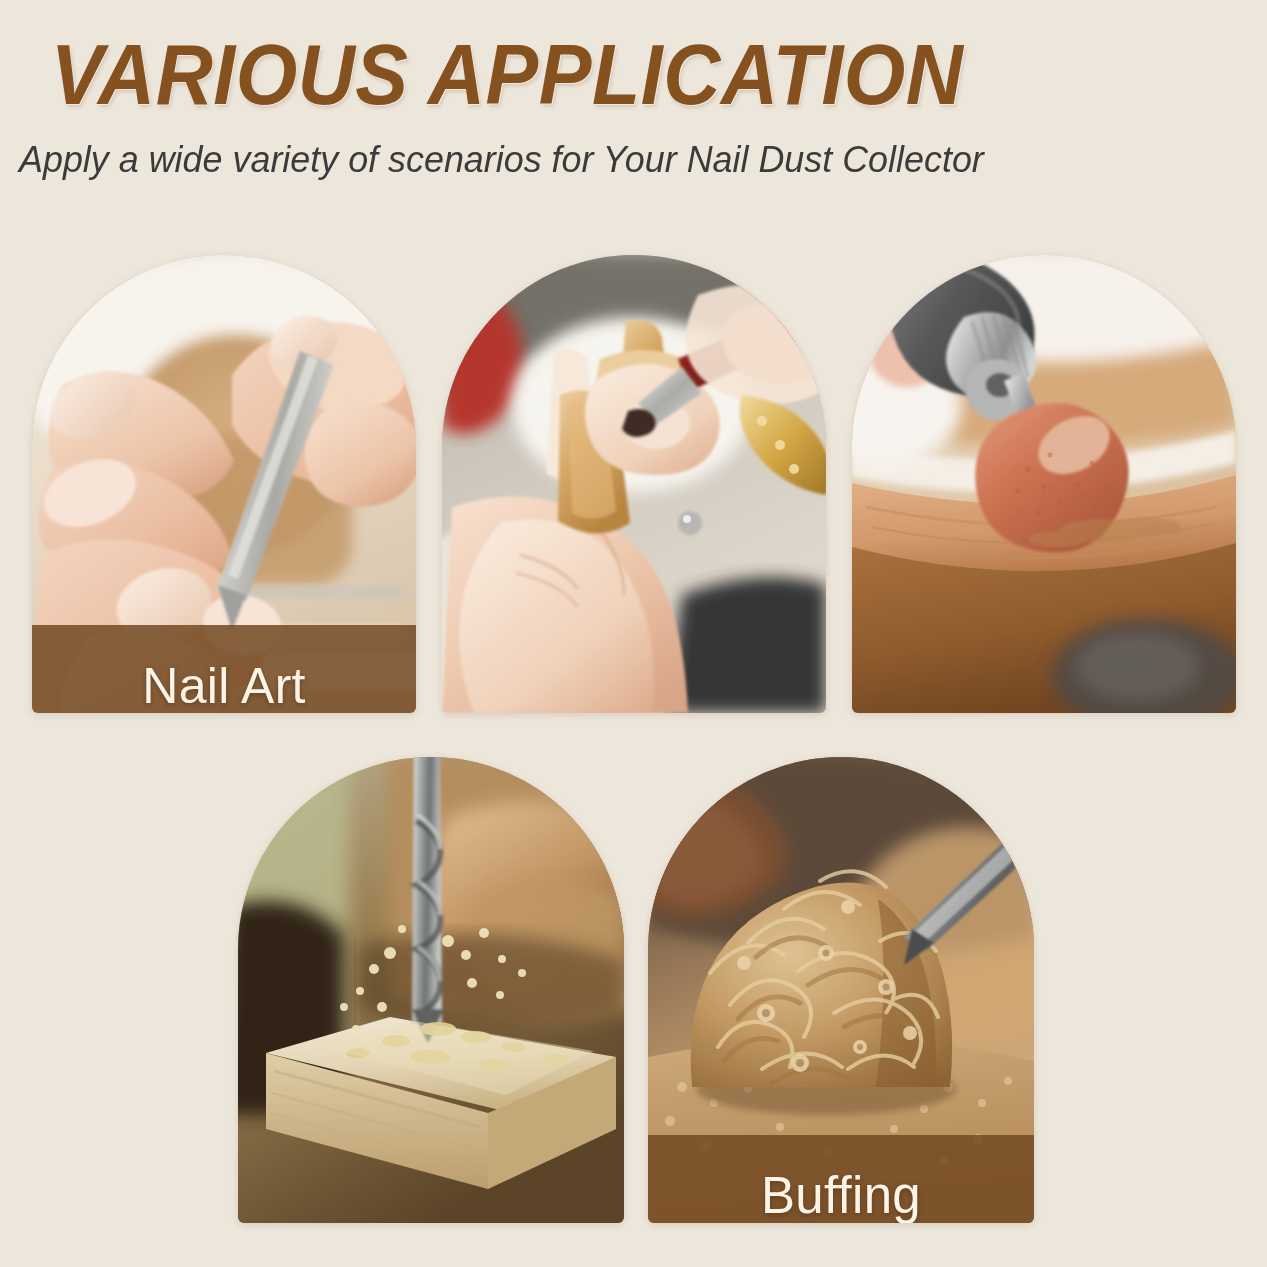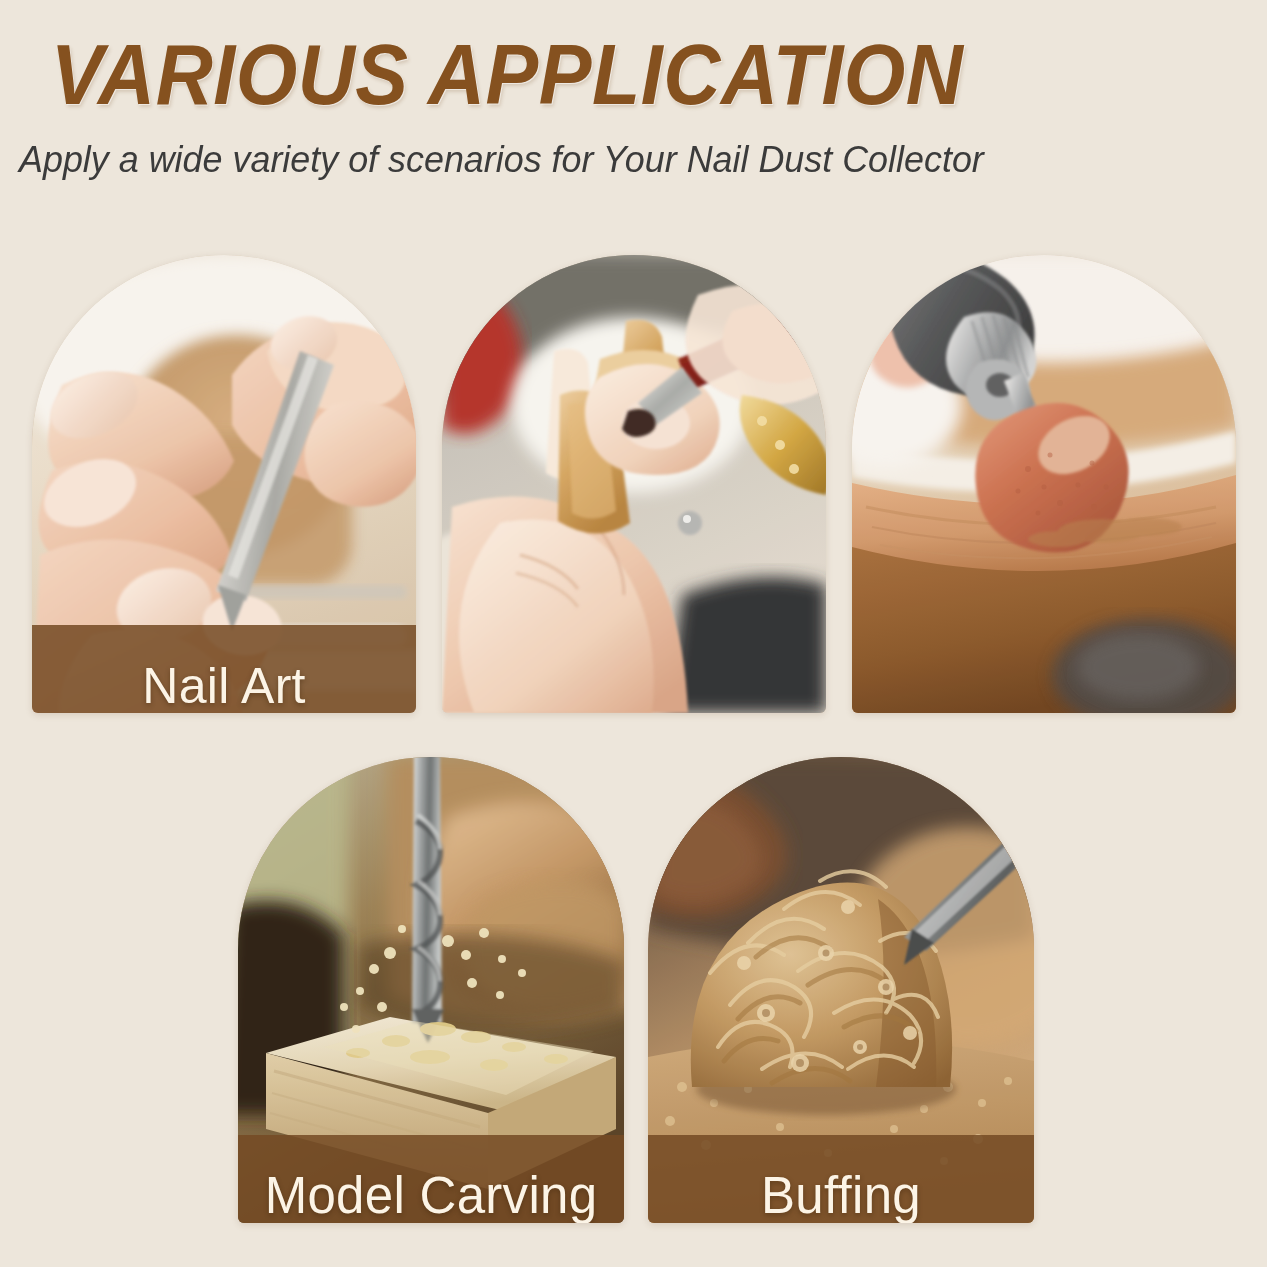--- a/index.html
+++ b/index.html
@@ -522,23 +522,20 @@
           <ellipse cx="192" cy="300" rx="20" ry="7"></ellipse>
           <ellipse cx="256" cy="308" rx="14" ry="6"></ellipse>
           <ellipse cx="318" cy="302" rx="12" ry="5"></ellipse>
         </g>
 
         <path d="M86 290 l90 -26 l180 30 l-88 44 z" fill="#F0E4C0" opacity="0.45"></path>
 
         <rect width="386" height="466" fill="#8C6236" opacity="0.04"></rect>
       </svg>
     </div>
-    <div class="card-label">
-      <span class="card-label-text">Model Carving</span>
-    </div>
   </div>
 
   <div class="app-card">
     <div class="card-art">
       <svg viewBox="0 0 386 466" preserveAspectRatio="xMidYMid slice" aria-hidden="true">
         <defs>
           <linearGradient id="crBg" x1="0" y1="0" x2="0.4" y2="1">
             <stop offset="0%" stop-color="#4F4338"></stop>
             <stop offset="35%" stop-color="#8D7155"></stop>
             <stop offset="70%" stop-color="#C9A172"></stop>

